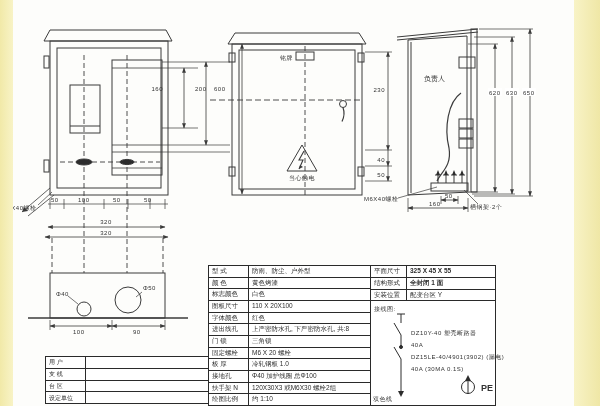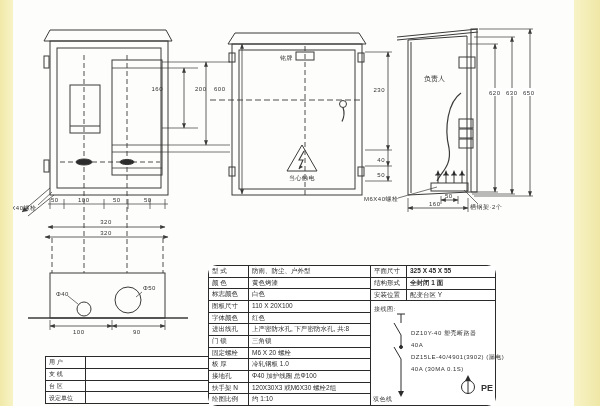--- a/index.html
+++ b/index.html
@@ -13,21 +13,21 @@
   .t6{font-size:6px;letter-spacing:0.5px;}
   .t7{font-size:7px;}
   
   .tbl{position:absolute;z-index:2;background:#fff;border:1.2px solid #2a2a2a;box-sizing:border-box;
        display:flex;flex-direction:column;font-size:6.5px;line-height:1;}
   .row{flex:1;display:flex;border-bottom:1px solid #2a2a2a;box-sizing:border-box;}
   .row:last-child{border-bottom:none;}
   .lab{display:flex;align-items:center;justify-content:space-between;padding:0 3px;
        border-right:1px solid #2a2a2a;box-sizing:border-box;white-space:nowrap;}
   .val{display:flex;align-items:center;padding:0 3px;white-space:nowrap;overflow:visible;flex:1;}
-  #spec{left:208px;top:265px;width:288px;height:141px;background:transparent;border-radius:9px;}
+  #spec{left:208px;top:265px;width:288px;height:141px;background:transparent;}
   .spec-body{display:flex;flex:1;}
   .spec-left{width:162px;display:flex;flex-direction:column;border-right:1.2px solid #2a2a2a;box-sizing:border-box;background:#fff;}
   .spec-left .lab{width:40px;}
   .spec-right{flex:1;display:flex;flex-direction:column;background:#fff;}
   .spec-right .hdr{height:11.75px;display:flex;border-bottom:1px solid #2a2a2a;box-sizing:border-box;flex:none;}
   .spec-right .hdr .lab{width:36px;}
   .wiring{position:relative;flex:1;overflow:visible;}
   #usertbl{left:45px;top:356px;width:177px;height:48px;font-size:6px;}
   #usertbl .lab{width:40px;}
 </style>

